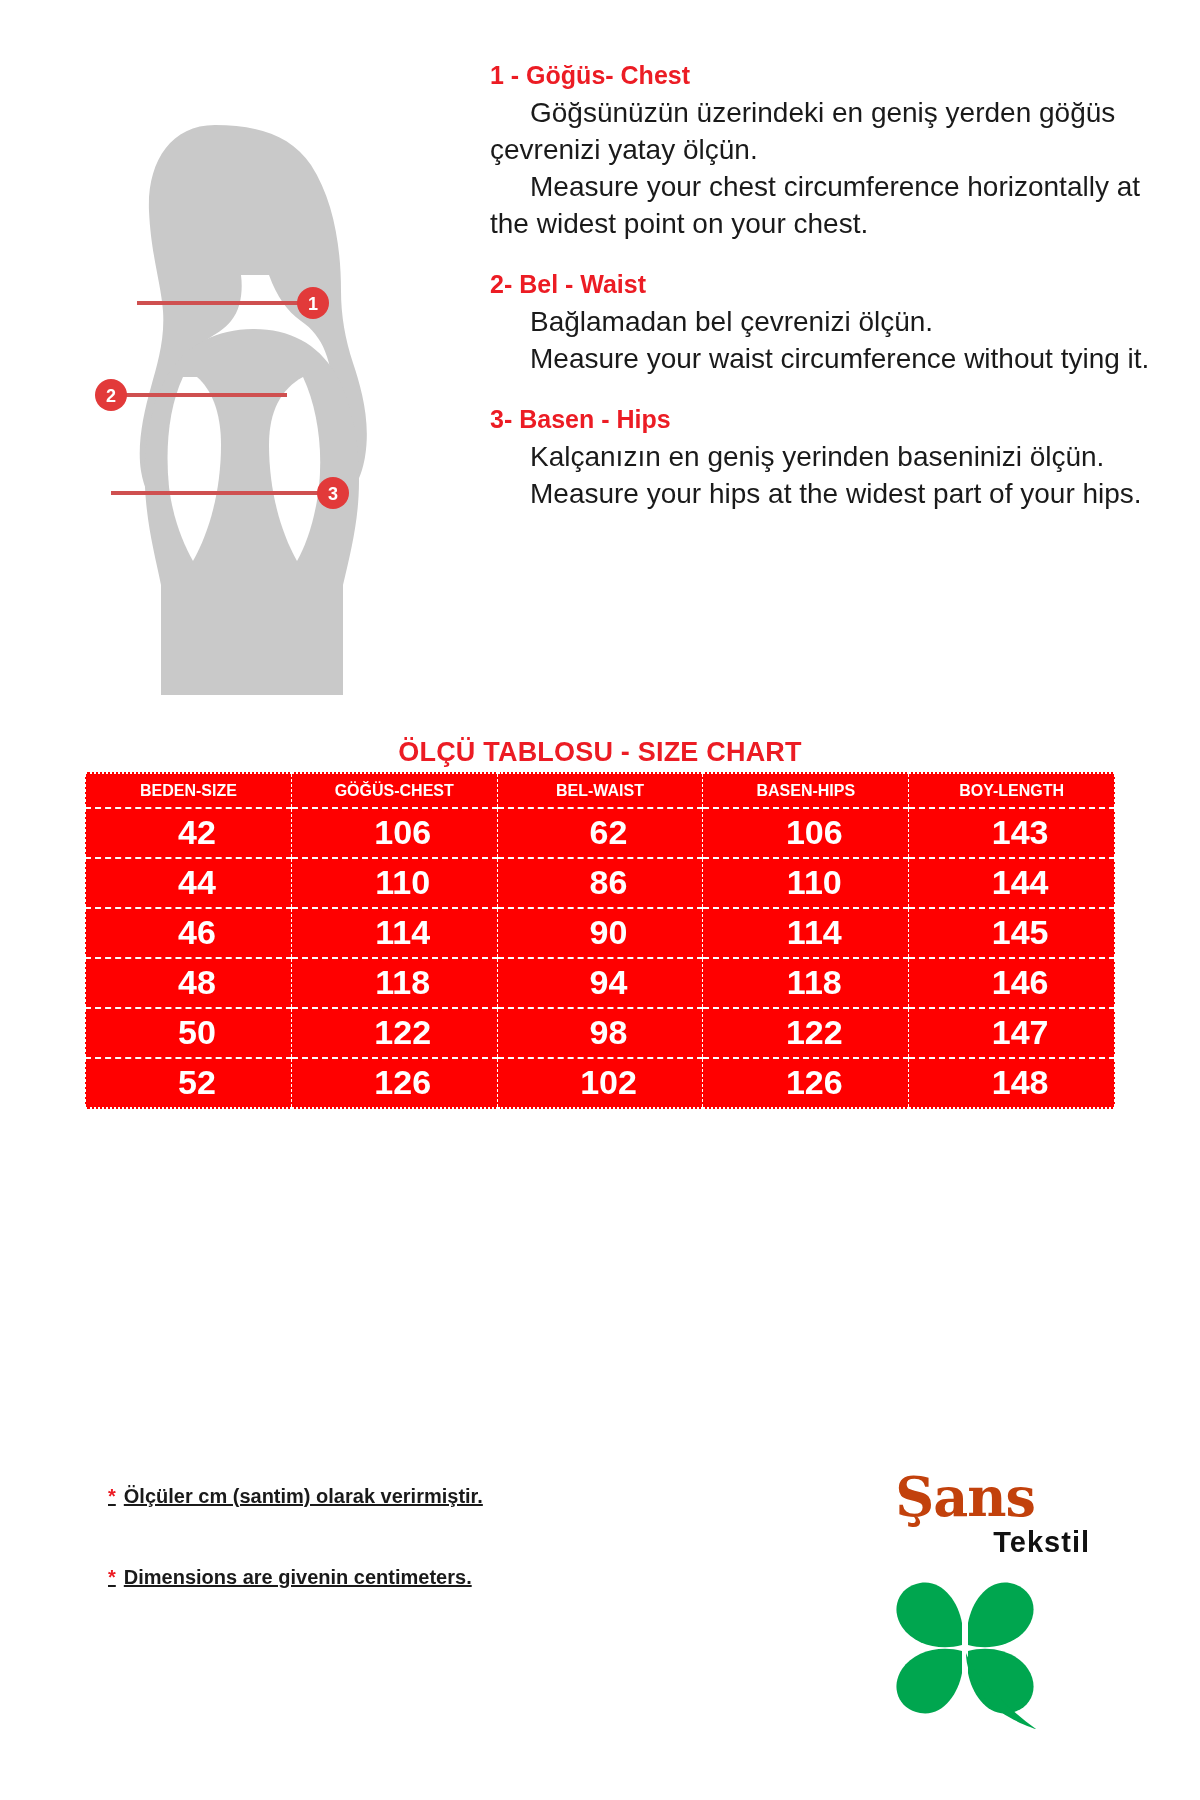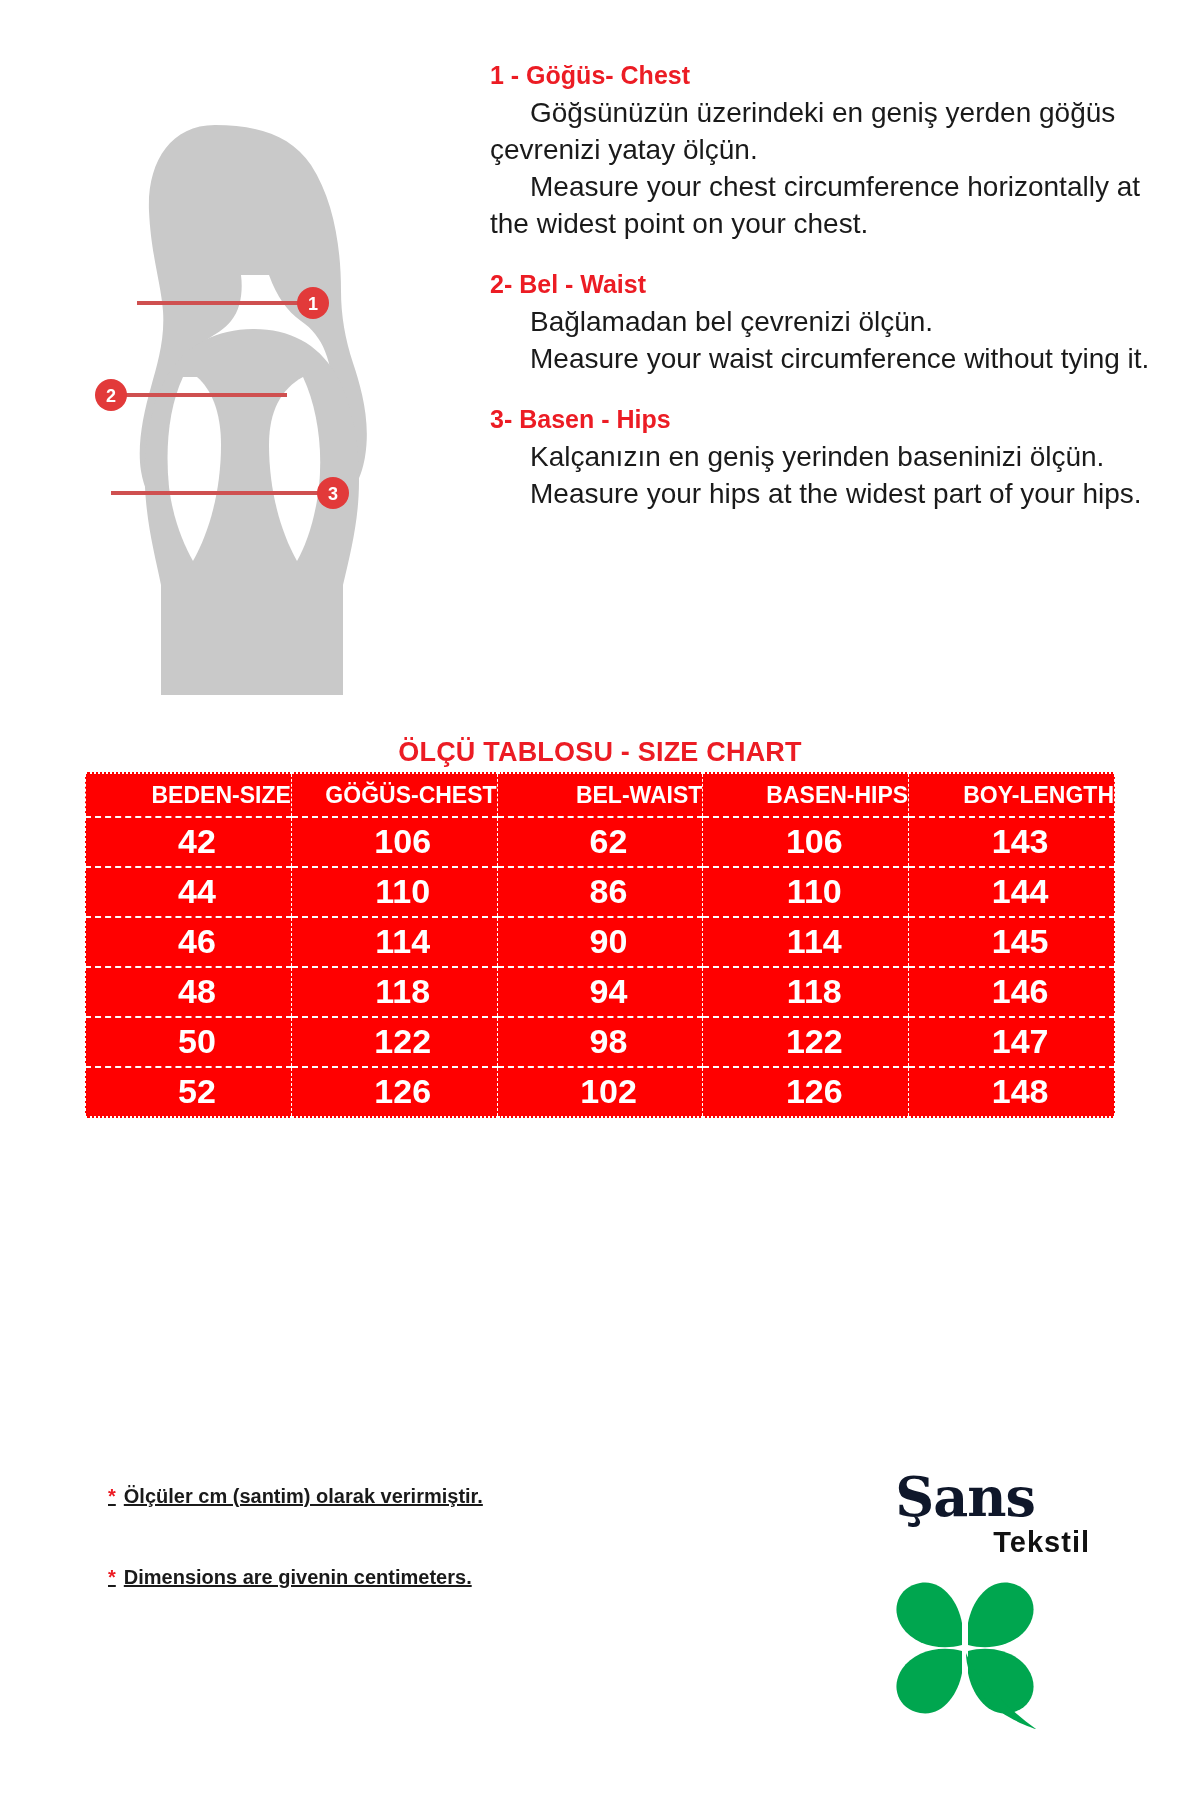--- a/index.html
+++ b/index.html
@@ -72,24 +72,24 @@
   }
 
   table.size-chart {
     width: 100%;
     border-collapse: collapse;
     background: #ff0000;
     color: #ffffff;
     table-layout: fixed;
   }
   table.size-chart th {
-    font-size: 23px;
+    font-size: 16px;
     font-weight: bold;
     padding: 8px 0 7px 0;
-    text-align: right;
+    text-align: center;
     border: 1px dashed #ffffff;
     border-top: 2px dotted #ffffff;
   }
   table.size-chart td {
     font-size: 34px;
     font-weight: bold;
     text-align: center;
     padding: 4px 0 5px 17px;
     border-left: 1px dashed #ffffff;
     border-right: 1px dashed #ffffff;
@@ -135,21 +135,21 @@
     top: 230px;
     width: 230px;
     text-align: center;
   }
   .brand-name {
     font-family: "DejaVu Serif", serif;
     font-size: 54px;
     font-weight: bold;
     letter-spacing: -1px;
     line-height: 1;
-    color: #0f172a;
+    color: #c2410c;
   }
   .brand-sub {
     font-size: 29px;
     font-weight: bold;
     letter-spacing: 1px;
     color: #111111;
     margin-top: 2px;
     margin-right: -10px;
     text-align: right;
   }

